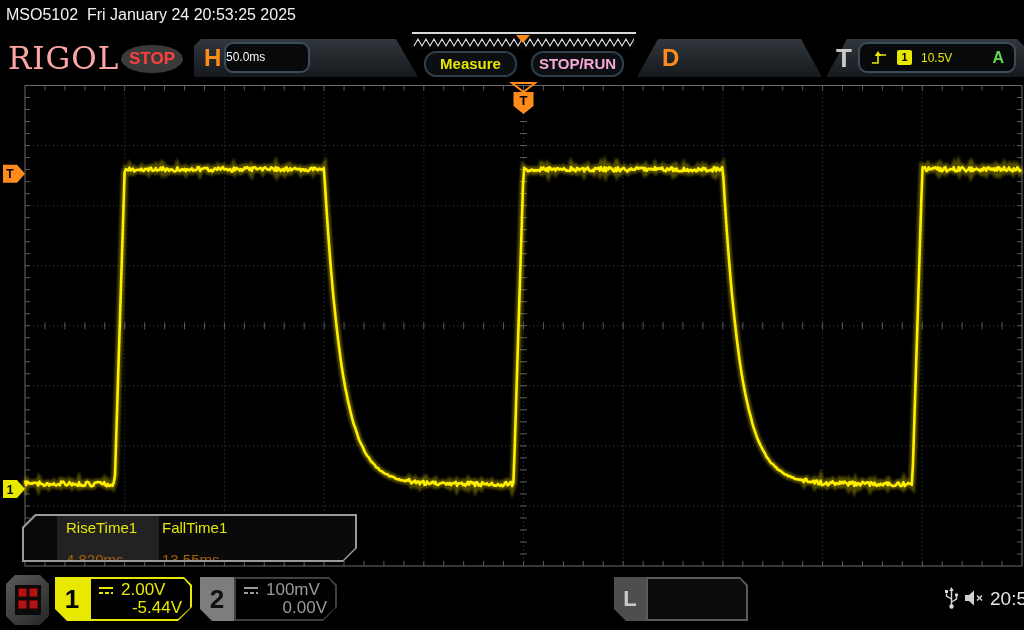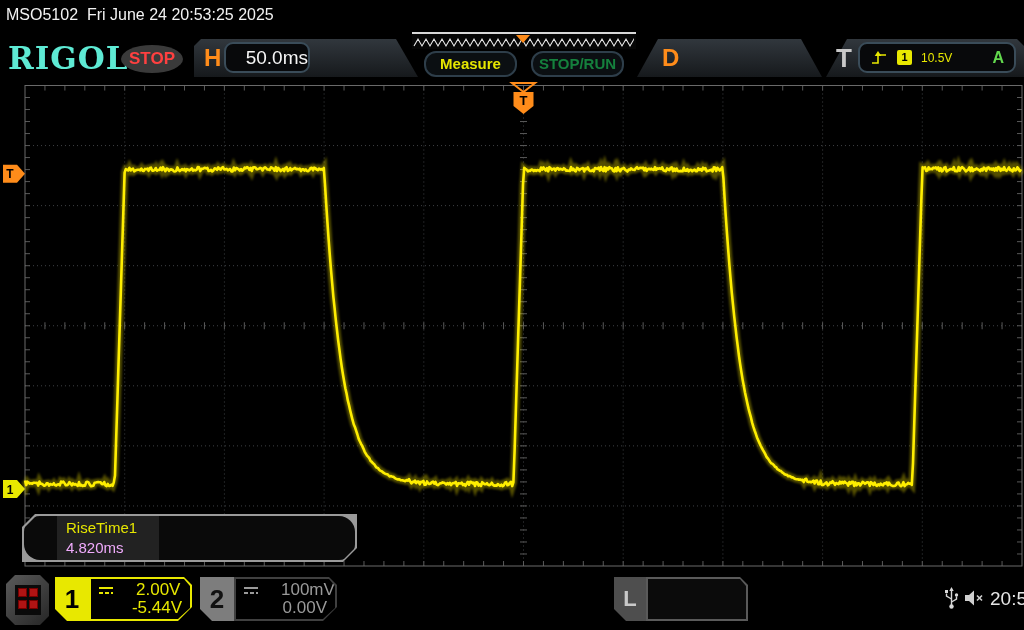--- a/index.html
+++ b/index.html
@@ -2,69 +2,69 @@
 <html><head>
 <meta charset="utf-8">
 <style>
   html,body{margin:0;padding:0;background:#000;}
   #screen{position:relative;width:1024px;height:630px;background:#000;overflow:hidden;
           font-family:"Liberation Sans",sans-serif;-webkit-font-smoothing:antialiased;}
   .abs{position:absolute;}
   
   #topline{left:6px;top:6px;color:#f2f2f2;font-size:16px;white-space:pre;}
   
-  #brand{left:8px;top:40px;font-family:"DejaVu Serif",serif;font-weight:bold;font-size:31px;
-         color:#5eead4;letter-spacing:1px;}
+  #brand{left:8px;top:40px;font-family:"DejaVu Serif",serif;font-weight:normal;font-size:31px;
+         color:#fca5a5;letter-spacing:1px;}
   #stopbadge{left:121px;top:45px;width:62px;height:28px;background:#3a3a3a;border-radius:50%;
              color:#ff4040;font-weight:bold;font-size:17px;text-align:center;line-height:28px;}
   .hgroup{background:linear-gradient(#31373d,#16191c);}
   #hgroup{left:194px;top:39px;width:224px;height:38px;
           clip-path:polygon(7px 0,202px 0,224px 100%,0 100%,0 7px);}
   #dgroup{left:637px;top:39px;width:185px;height:38px;
           clip-path:polygon(21px 0,164px 0,185px 100%,0 100%);}
   #tgroup{left:826px;top:39px;width:198px;height:38px;
           clip-path:polygon(21px 0,191px 0,198px 7px,198px 100%,0 100%);}
   .badgeletter{font-weight:bold;color:#ff8c1a;font-size:24px;line-height:38px;}
   .valuebox{position:absolute;background:#08090b;border:2px solid #3a4c59;border-radius:9px;box-sizing:border-box;}
-  #tbbox{left:224px;top:42px;width:86px;height:31px;color:#f5f5f5;font-size:19px;
-         text-align:right;line-height:27px;}
+  #tbbox{left:224px;top:42px;width:86px;height:31px;color:#f5f5f5;font-size:12px;
+         text-align:left;line-height:27px;}
   #srate{left:316px;top:41px;width:94px;color:#8f969c;font-size:13px;line-height:15px;text-align:right;}
   #dbox{left:668px;top:42px;width:147px;height:31px;color:#f5f5f5;font-size:19px;line-height:27px;padding-left:18px;}
   #tletter{left:836px;top:39px;color:#c9c9c9;font-size:26px;font-weight:bold;line-height:38px;}
   #tbox{left:858px;top:42px;width:158px;height:31px;display:flex;align-items:center;gap:9px;padding:0 10px;}
   #trigchip{width:15px;height:15px;background:#e8e800;border-radius:2px;color:#000;font-size:11px;
             font-weight:bold;text-align:center;line-height:15px;}
   #triglevel{color:#e8e800;font-size:12px;flex:1;}
   #trigsweep{color:#62d84e;font-size:16px;font-weight:bold;}
   .hbtn{position:absolute;top:51px;height:26px;background:#0b0f12;border:2px solid #2e3e4a;
         border-radius:12px;box-sizing:border-box;text-align:center;line-height:22px;
         font-size:15px;font-weight:bold;}
   #measurebtn{left:424px;width:93px;color:#e6e600;}
-  #stoprunbtn{left:531px;width:93px;color:#15803d;}
+  #stoprunbtn{left:531px;width:93px;color:#f9a8d4;}
   #previewstrip{left:412px;top:32px;width:224px;height:17px;background:#060606;border-top:2px solid #d8d8d8;box-sizing:border-box;}
   
   #measpanel{left:22px;top:514px;width:335px;height:48px;background:#9a9a9a;
              clip-path:polygon(13px 0,100% 0,100% 34px,321px 100%,0 100%,0 13px);}
   #measinner{position:absolute;left:2px;top:2px;width:331px;height:44px;background:#0a0a0a;
-             clip-path:polygon(12px 0,100% 0,100% 32px,319px 100%,0 100%,0 12px);border-radius:16px;}
+             clip-path:polygon(12px 0,100% 0,100% 32px,319px 100%,0 100%,0 12px);}
   #meashl{position:absolute;left:33px;top:0;width:102px;height:44px;background:#222;}
   .measitem{position:absolute;top:3px;width:95px;}
   .measlabel{color:#e6e600;font-size:15px;}
-  .measvalue{color:#f0abfc;font-size:15px;margin-top:3px;}
+  .measvalue{color:#a16207;font-size:15px;margin-top:15px;}
   
   #menuicon{left:6px;top:575px;width:43px;height:50px;background:linear-gradient(135deg,#5a5a5a,#262626);
             clip-path:polygon(9px 0,34px 0,43px 9px,43px 41px,34px 50px,9px 50px,0 41px,0 9px);}
   #menuinner{position:absolute;left:9px;top:10px;width:26px;height:30px;background:#0a0a0a;}
   .redsq{position:absolute;width:9px;height:9px;background:#b01414;border:1px solid #700;box-sizing:border-box;}
   .chgroup{display:flex;}
   .chtab{width:34px;height:44px;font-size:26px;font-weight:bold;text-align:center;line-height:44px;}
   .chbody{width:103px;height:44px;box-sizing:border-box;position:relative;}
   .chbodyin{position:absolute;left:2px;top:2px;right:2px;bottom:2px;background:#000;
             font-size:17px;}
-  .chrow1{position:absolute;left:7px;top:1px;display:flex;align-items:center;gap:22px;}
+  .chrow1{position:absolute;left:7px;top:1px;display:flex;align-items:center;gap:7px;}
   .chrow2{position:absolute;right:8px;bottom:1px;}
   #ch1group{left:55px;top:577px;}
   #ch1tab{background:#e8e800;color:#000;clip-path:polygon(0 0,100% 0,100% 100%,12px 100%,0 32px);}
   #ch1body{background:#e8e800;clip-path:polygon(0 0,95px 0,100% 8px,100% 30px,89px 100%,0 100%);}
   #ch1body .chbodyin{clip-path:polygon(0 0,93px 0,99px 7px,99px 29px,87px 100%,0 100%);color:#e8e800;}
   #ch2group{left:200px;top:577px;}
   #ch2tab{background:#7d7d7d;color:#111;clip-path:polygon(0 0,100% 0,100% 100%,12px 100%,0 32px);}
   #ch2body{background:#404040;clip-path:polygon(0 0,95px 0,100% 8px,100% 30px,89px 100%,0 100%);}
   #ch2body .chbodyin{clip-path:polygon(0 0,93px 0,99px 7px,99px 29px,87px 100%,0 100%);color:#9a9a9a;}
   #lgroup{left:614px;top:577px;}
@@ -76,21 +76,21 @@
            color:#9a9a9a;font-size:12px;line-height:19px;padding:1px 0 0 9px;box-sizing:border-box;white-space:pre;}
   #clock{left:990px;top:588px;color:#e5e5e5;font-size:19px;}
   #usbicon{left:944px;top:586px;}
   #spkicon{left:963px;top:589px;}
 </style>
 </head>
 <body>
 
 <div id="screen">
 
-  <div class="abs" id="topline">MSO5102  Fri June 24 20:53:25 2025</div>
+  <div class="abs" id="topline">MSO5102  Fri January 24 20:53:25 2025</div>
 
   <div class="abs" id="brand">RIGOL</div>
   <div class="abs" id="stopbadge">STOP</div>
 
   <div class="abs hgroup" id="hgroup">
     <span class="abs badgeletter" style="left:10px;top:0;">H</span>
   </div>
   <div class="abs valuebox" id="tbbox">50.0ms</div>
 
   <div class="abs" id="previewstrip">
@@ -148,20 +148,24 @@
       <text x="10" y="413.62" text-anchor="middle" fill="#000" font-size="12" font-weight="bold" font-family="Liberation Sans,sans-serif">1</text>
     </svg>
 
   <div class="abs" id="measpanel">
     <div id="measinner">
       <div id="meashl"></div>
       <div class="measitem" style="left:42px;">
         <div class="measlabel">RiseTime1</div>
         <div class="measvalue">4.820ms</div>
       </div>
+      <div class="measitem" style="left:138px;">
+        <div class="measlabel">FallTime1</div>
+        <div class="measvalue">13.55ms</div>
+      </div>
     </div>
   </div>
 
   <div class="abs" id="menuicon">
     <div id="menuinner">
       <div class="redsq" style="left:3px;top:3px;"></div>
       <div class="redsq" style="left:14px;top:3px;"></div>
       <div class="redsq" style="left:3px;top:15px;"></div>
       <div class="redsq" style="left:14px;top:15px;"></div>
     </div>

